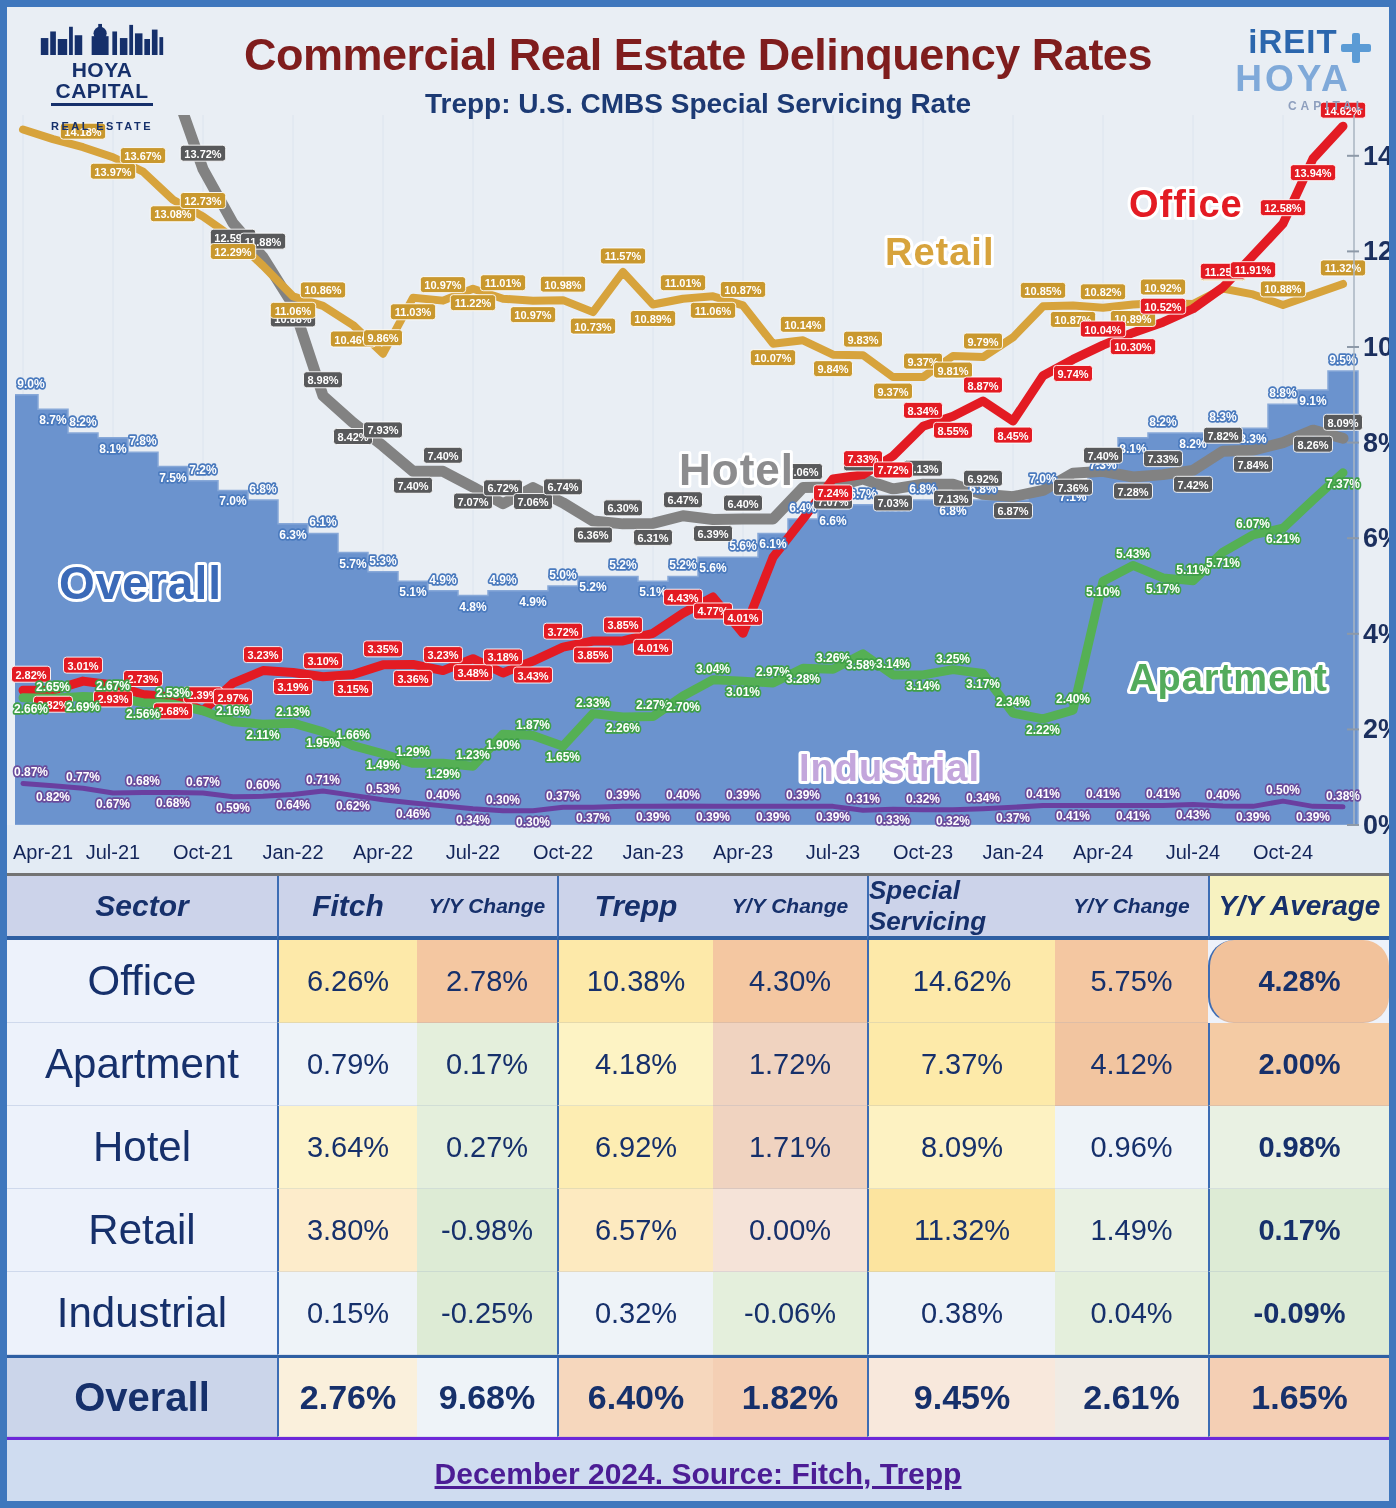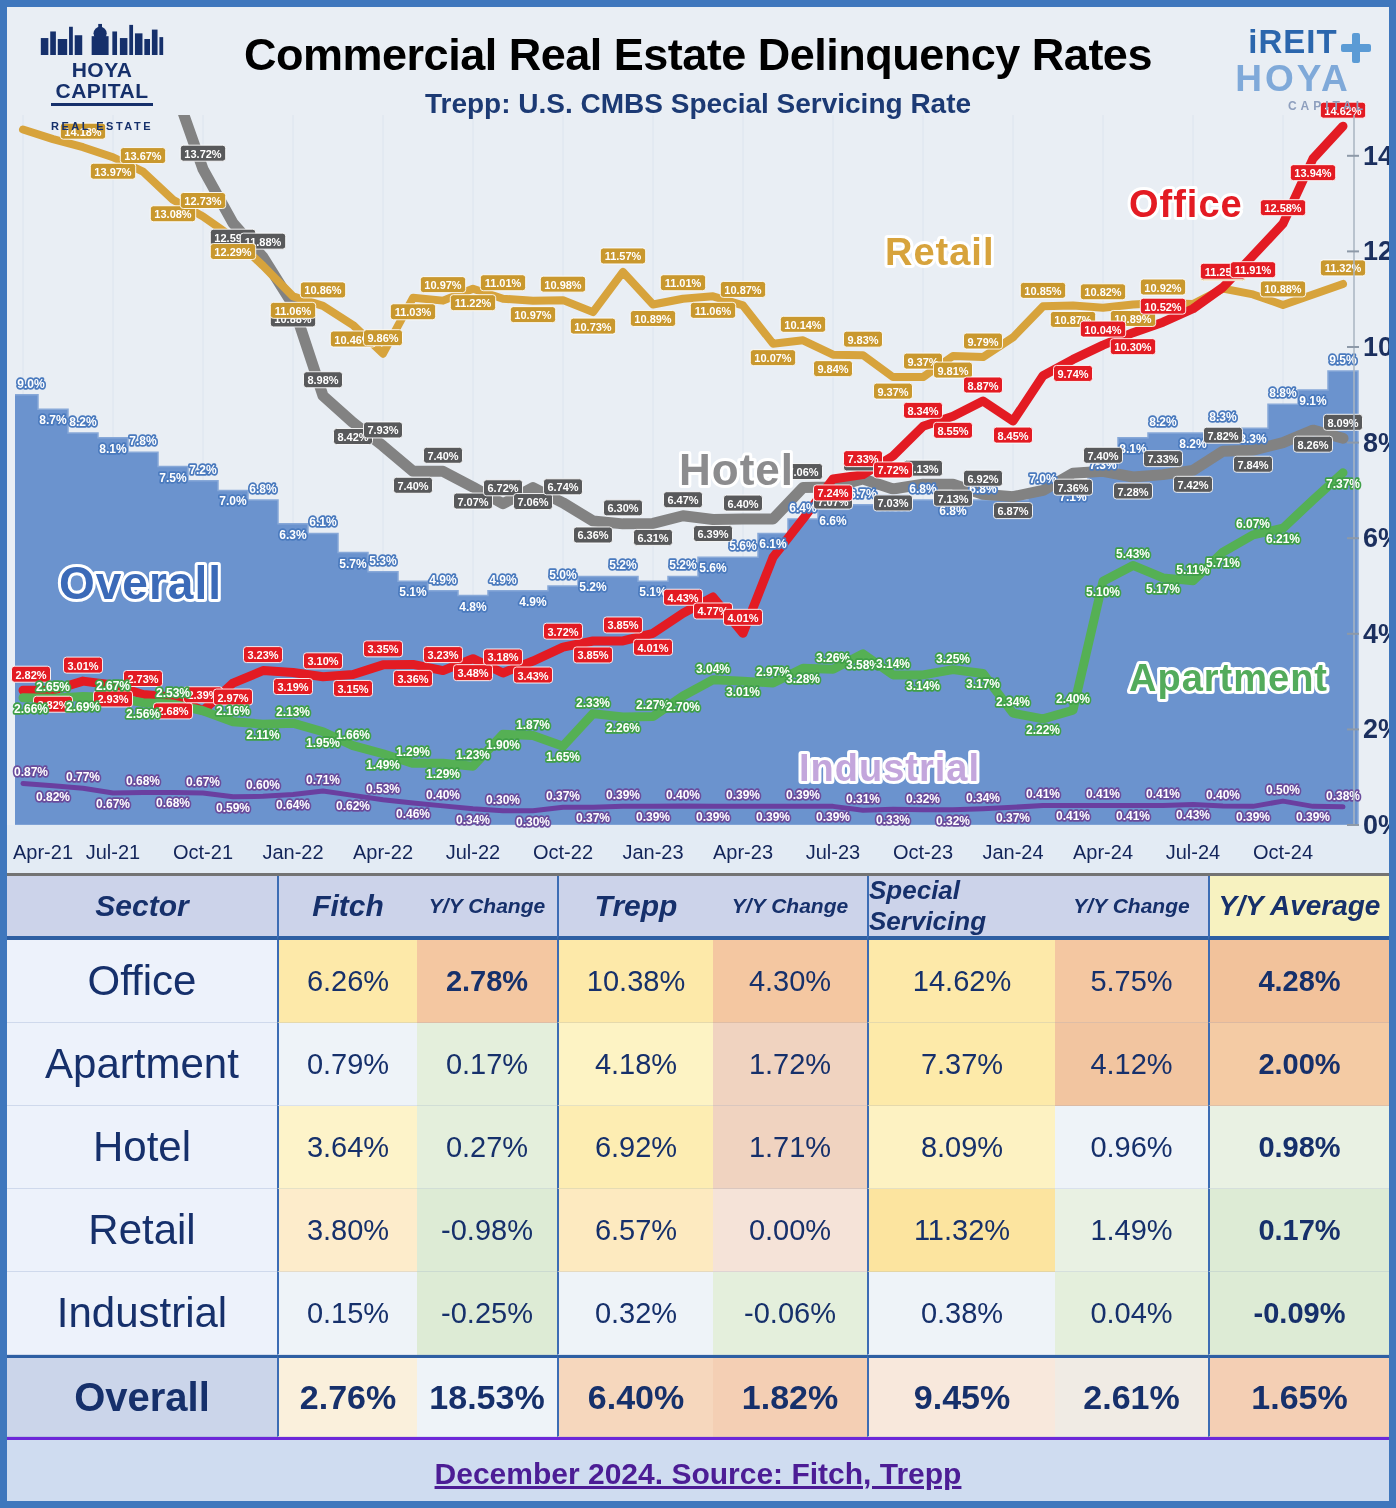--- a/index.html
+++ b/index.html
@@ -3,21 +3,21 @@
 <meta charset="utf-8">
 <style>
   html,body{margin:0;padding:0;background:#ffffff;font-family:"Liberation Sans",sans-serif;}
   .frame{width:1396px;height:1508px;box-sizing:border-box;border:7px solid #3f77bd;background:#e9eef4;position:relative;overflow:hidden;}
   
   .hdr{position:absolute;top:0;left:0;right:0;height:152px;z-index:5;}
   .logo{position:absolute;top:16px;left:20px;width:150px;text-align:center;color:#16306b;}
   .logo-name{font-size:21px;font-weight:bold;letter-spacing:.5px;line-height:1;}
   .logo-sub{font-size:11px;font-weight:bold;letter-spacing:2.5px;margin-top:2px;border-top:3px solid #16306b;display:inline-block;padding-top:14px;}
   .titlebox{position:absolute;left:175px;right:175px;top:24px;text-align:center;}
-  .title{font-size:45px;font-weight:bold;color:#000000;letter-spacing:-.5px;line-height:1.05;}
+  .title{font-size:45px;font-weight:bold;color:#7f1d1d;letter-spacing:-.5px;line-height:1.05;}
   .subtitle{font-size:28px;font-weight:bold;color:#1c3a74;margin-top:10px;}
   .brand{position:absolute;top:18px;right:16px;width:160px;text-align:center;line-height:1;}
   .brand-ireit{font-size:33px;font-weight:bold;color:#2b66ad;letter-spacing:1px;}
   .brand-hoya{font-size:37px;font-weight:bold;color:#7fa9d9;letter-spacing:3px;margin-top:2px;}
   .brand-cap{font-size:12px;font-weight:bold;color:#8e9fbe;letter-spacing:4px;margin-top:3px;text-align:right;padding-right:6px;}
   .brand-cross{position:absolute;top:8px;right:2px;width:30px;height:30px;}
   .brand-cross::before{content:"";position:absolute;left:11px;top:0;width:8px;height:30px;background:#5b9bd5;border-radius:2px;}
   .brand-cross::after{content:"";position:absolute;left:0;top:11px;width:30px;height:8px;background:#5b9bd5;border-radius:2px;}
   
   #chart{display:block;}
@@ -516,26 +516,26 @@
       <div class="cell th">Sector</div>
       <div class="cell th gs">Fitch</div>
       <div class="cell th small">Y/Y Change</div>
       <div class="cell th gs">Trepp</div>
       <div class="cell th small">Y/Y Change</div>
       <div class="cell th ss gs">Special Servicing</div>
       <div class="cell th small">Y/Y Change</div>
       <div class="cell th avg gs">Y/Y Average</div>
       <div class="cell sector">Office</div>
       <div class="cell val gs" style="background: rgb(253, 233, 169);">6.26%</div>
-      <div class="cell val" style="background: rgb(244, 199, 161); font-weight: bold;">2.78%</div>
+      <div class="cell val" style="background: rgb(244, 199, 161);">2.78%</div>
       <div class="cell val gs" style="background: rgb(253, 233, 169);">10.38%</div>
       <div class="cell val" style="background: rgb(244, 199, 161);">4.30%</div>
       <div class="cell val gs" style="background: rgb(253, 233, 169);">14.62%</div>
       <div class="cell val" style="background: rgb(244, 199, 161);">5.75%</div>
-      <div class="cell val avg gs" style="background: rgb(242, 194, 155);">4.28%</div>
+      <div class="cell val avg gs" style="background: rgb(242, 194, 155); border-radius: 26px;">4.28%</div>
       <div class="cell sector">Apartment</div>
       <div class="cell val gs" style="background: rgb(238, 243, 248);">0.79%</div>
       <div class="cell val" style="background: rgb(228, 239, 220);">0.17%</div>
       <div class="cell val gs" style="background: rgb(253, 243, 196);">4.18%</div>
       <div class="cell val" style="background: rgb(240, 211, 192);">1.72%</div>
       <div class="cell val gs" style="background: rgb(253, 234, 169);">7.37%</div>
       <div class="cell val" style="background: rgb(242, 197, 160);">4.12%</div>
       <div class="cell val avg gs" style="background: rgb(244, 203, 164);">2.00%</div>
       <div class="cell sector">Hotel</div>
       <div class="cell val gs" style="background: rgb(253, 243, 201);">3.64%</div>
@@ -556,21 +556,21 @@
       <div class="cell sector">Industrial</div>
       <div class="cell val gs" style="background: rgb(238, 243, 248);">0.15%</div>
       <div class="cell val" style="background: rgb(221, 235, 213);">-0.25%</div>
       <div class="cell val gs" style="background: rgb(238, 243, 248);">0.32%</div>
       <div class="cell val" style="background: rgb(228, 239, 220);">-0.06%</div>
       <div class="cell val gs" style="background: rgb(238, 243, 248);">0.38%</div>
       <div class="cell val" style="background: rgb(228, 239, 220);">0.04%</div>
       <div class="cell val avg gs" style="background: rgb(221, 235, 213);">-0.09%</div>
       <div class="cell sector ovr">Overall</div>
       <div class="cell val gs ovr" style="background: rgb(250, 240, 220);">2.76%</div>
-      <div class="cell val ovr" style="background: rgb(238, 243, 248);">18.53%</div>
+      <div class="cell val ovr" style="background: rgb(238, 243, 248);">9.68%</div>
       <div class="cell val gs ovr" style="background: rgb(246, 215, 189);">6.40%</div>
       <div class="cell val ovr" style="background: rgb(244, 207, 180);">1.82%</div>
       <div class="cell val gs ovr" style="background: rgb(248, 232, 220);">9.45%</div>
       <div class="cell val ovr" style="background: rgb(240, 235, 228);">2.61%</div>
       <div class="cell val avg gs ovr" style="background: rgb(244, 207, 180);">1.65%</div>
     </div>
 
   <div class="footer">December 2024. Source: Fitch, Trepp</div>
 </div>
 

